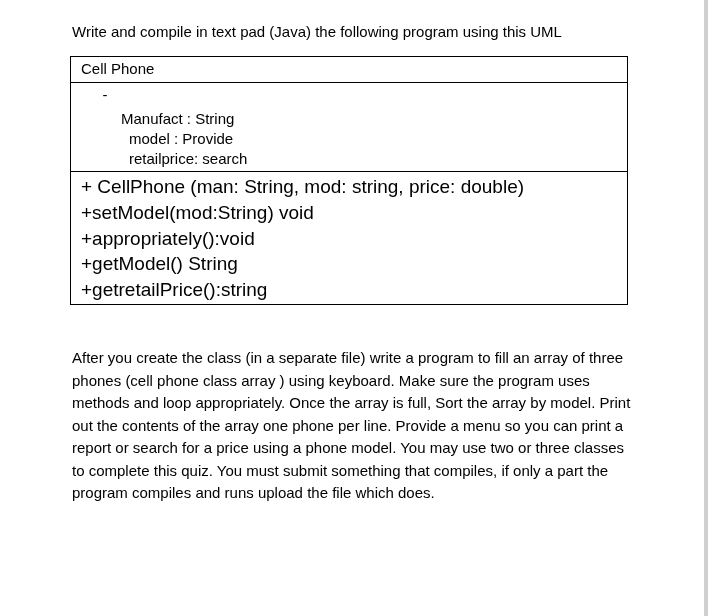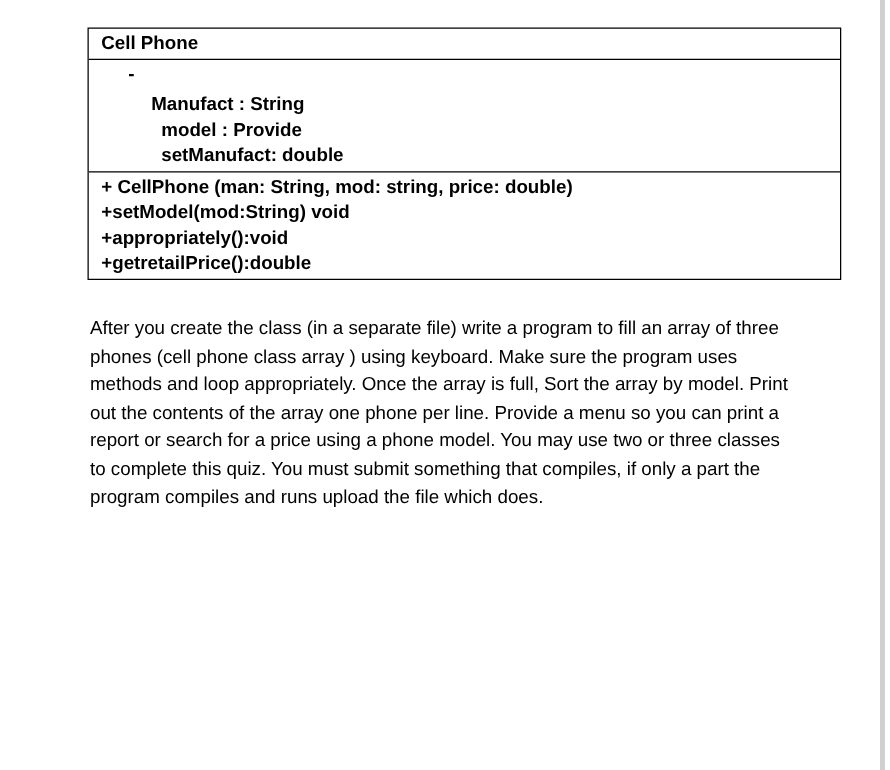--- a/index.html
+++ b/index.html
@@ -19,23 +19,22 @@
     }
     .page {
       padding: 0 72px 0 72px;
     }
     .intro {
       margin-bottom: 14px;
       line-height: 1.35;
     }
     .uml-table {
       border: 1px solid #000;
-      width: 603px;
+      width: 558px;
       margin-left: -2px;
-      font-weight: bold;
     }
     .uml-class-name {
       border-bottom: 1px solid #000;
       padding: 2px 6px 2px 10px;
       line-height: 1.35;
       font-size: 15px;
     }
     .uml-fields {
       border-bottom: 1px solid #000;
       padding: 2px 6px 2px 10px;
@@ -53,60 +52,62 @@
     .uml-fields .field-text {
       flex: 1;
       margin-top: 24px;
     }
     .uml-fields .indent {
       padding-left: 48px;
     }
     .uml-methods {
       padding: 2px 6px 2px 10px;
       line-height: 1.35;
-      font-size: 15px;
+      font-size: 19px;
     }
     .uml-methods div {
       white-space: nowrap;
     }
     .instructions {
-      margin-top: 28px;
+      margin-top: 42px;
       line-height: 1.5;
       font-size: 15px;
     }
     .right-edge {
       position: absolute;
       right: 4px;
       top: 0;
       width: 4px;
       height: 616px;
       background: #d0d0d0;
     }
   </style>
 </head>
 <body>
 
 <div class="page">
 
+  <div class="intro">Write and compile in text pad (Java)  the following program using this UML</div>
 
   <div class="uml-table">
     <div class="uml-class-name">Cell Phone</div>
     <div class="uml-fields">
       <div class="field-row">
         <span class="dash">-</span>
         <span class="field-text">Manufact : String</span>
       </div>
       <div class="indent">model :  Provide</div>
-      <div class="indent">setManufact:  double</div>
+      <div class="indent">retailprice:  search</div>
     </div>
     <div class="uml-methods">
       <div>+ CellPhone (man: String, mod: string, price: double)</div>
       <div>+setModel(mod:String) void</div>
       <div>+appropriately():void</div>
-      <div>+getretailPrice():double</div>
+      <div>+getModel() String</div>
+      <div>+getretailPrice():string</div>
     </div>
   </div>
 
   <div class="instructions">After you create the class (in a separate file) write a program to fill an array of three phones (cell phone class array ) using keyboard.  Make sure the program uses methods and loop appropriately.  Once the array is full, Sort the array by model. Print out the contents of the array one phone per line.  Provide a menu so you can print a report or search for a price using a phone model. You may use two or three classes to complete this quiz. You must submit something that compiles, if only a part the program compiles and runs upload the file which does.</div>
 
 </div>
 
 <div class="right-edge"></div>
 
 </body></html>

